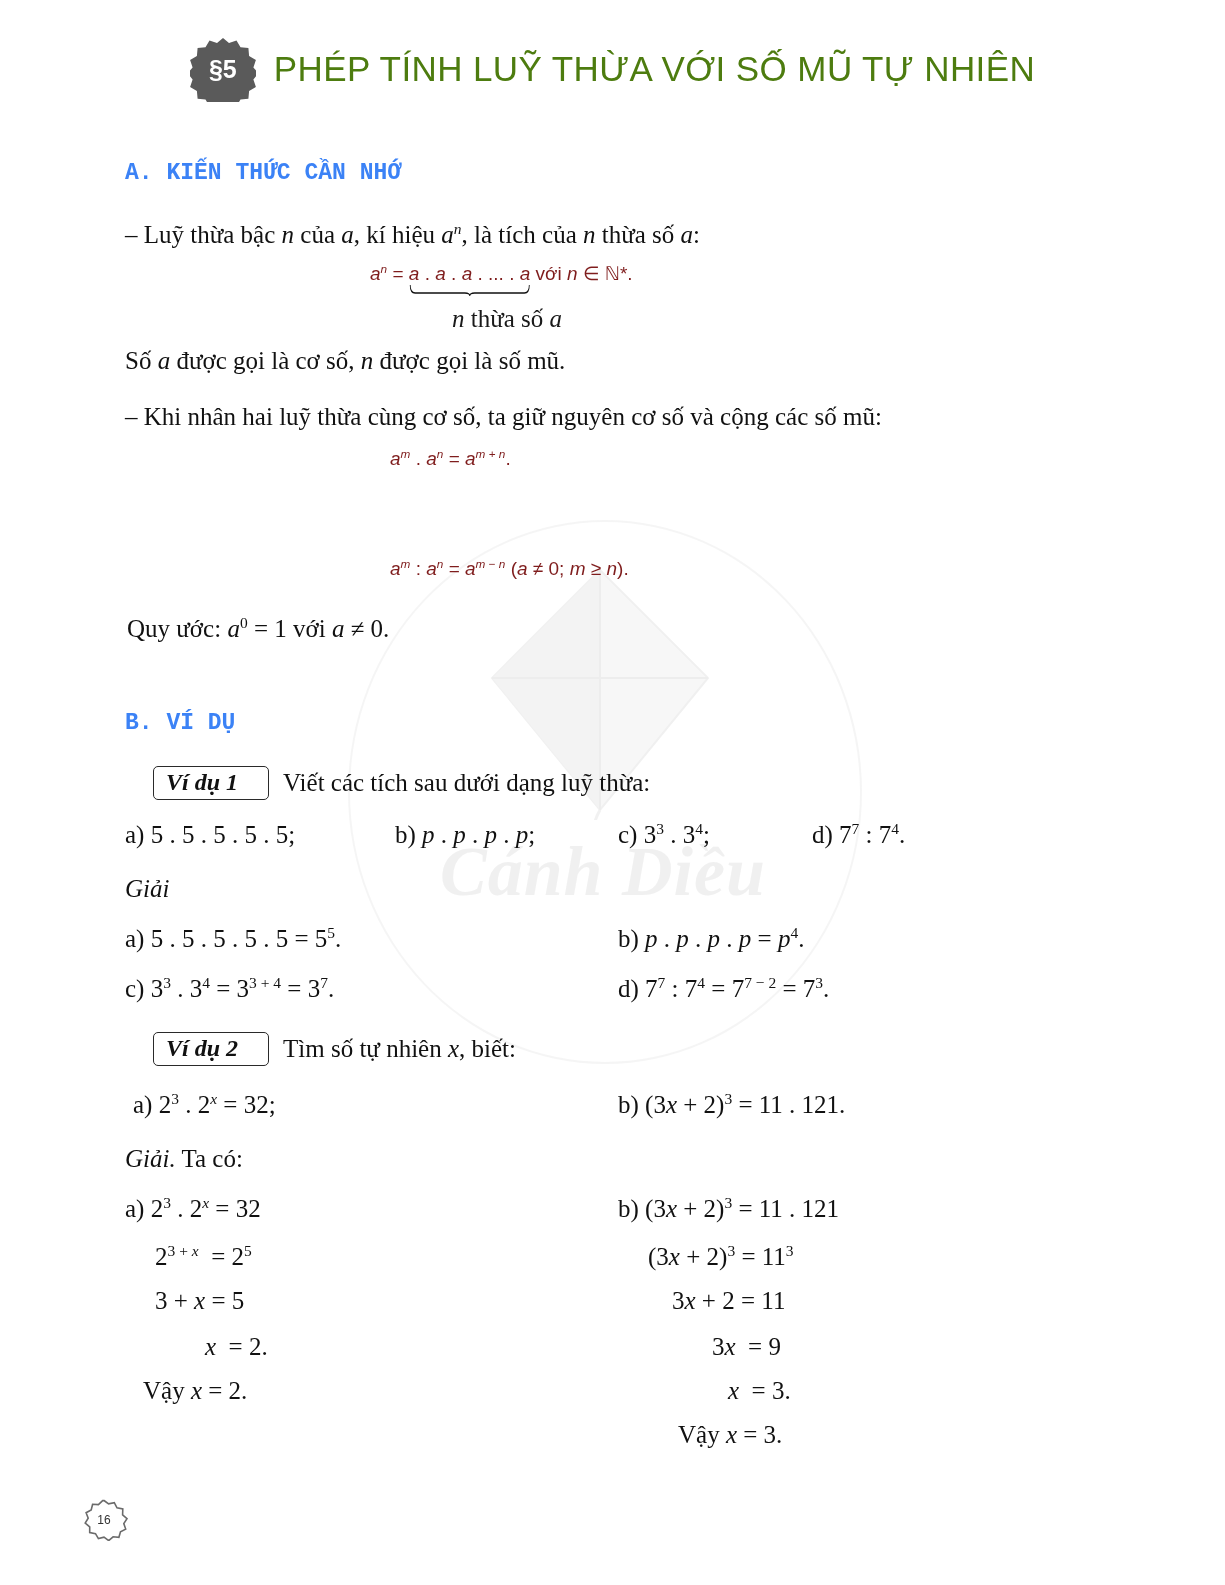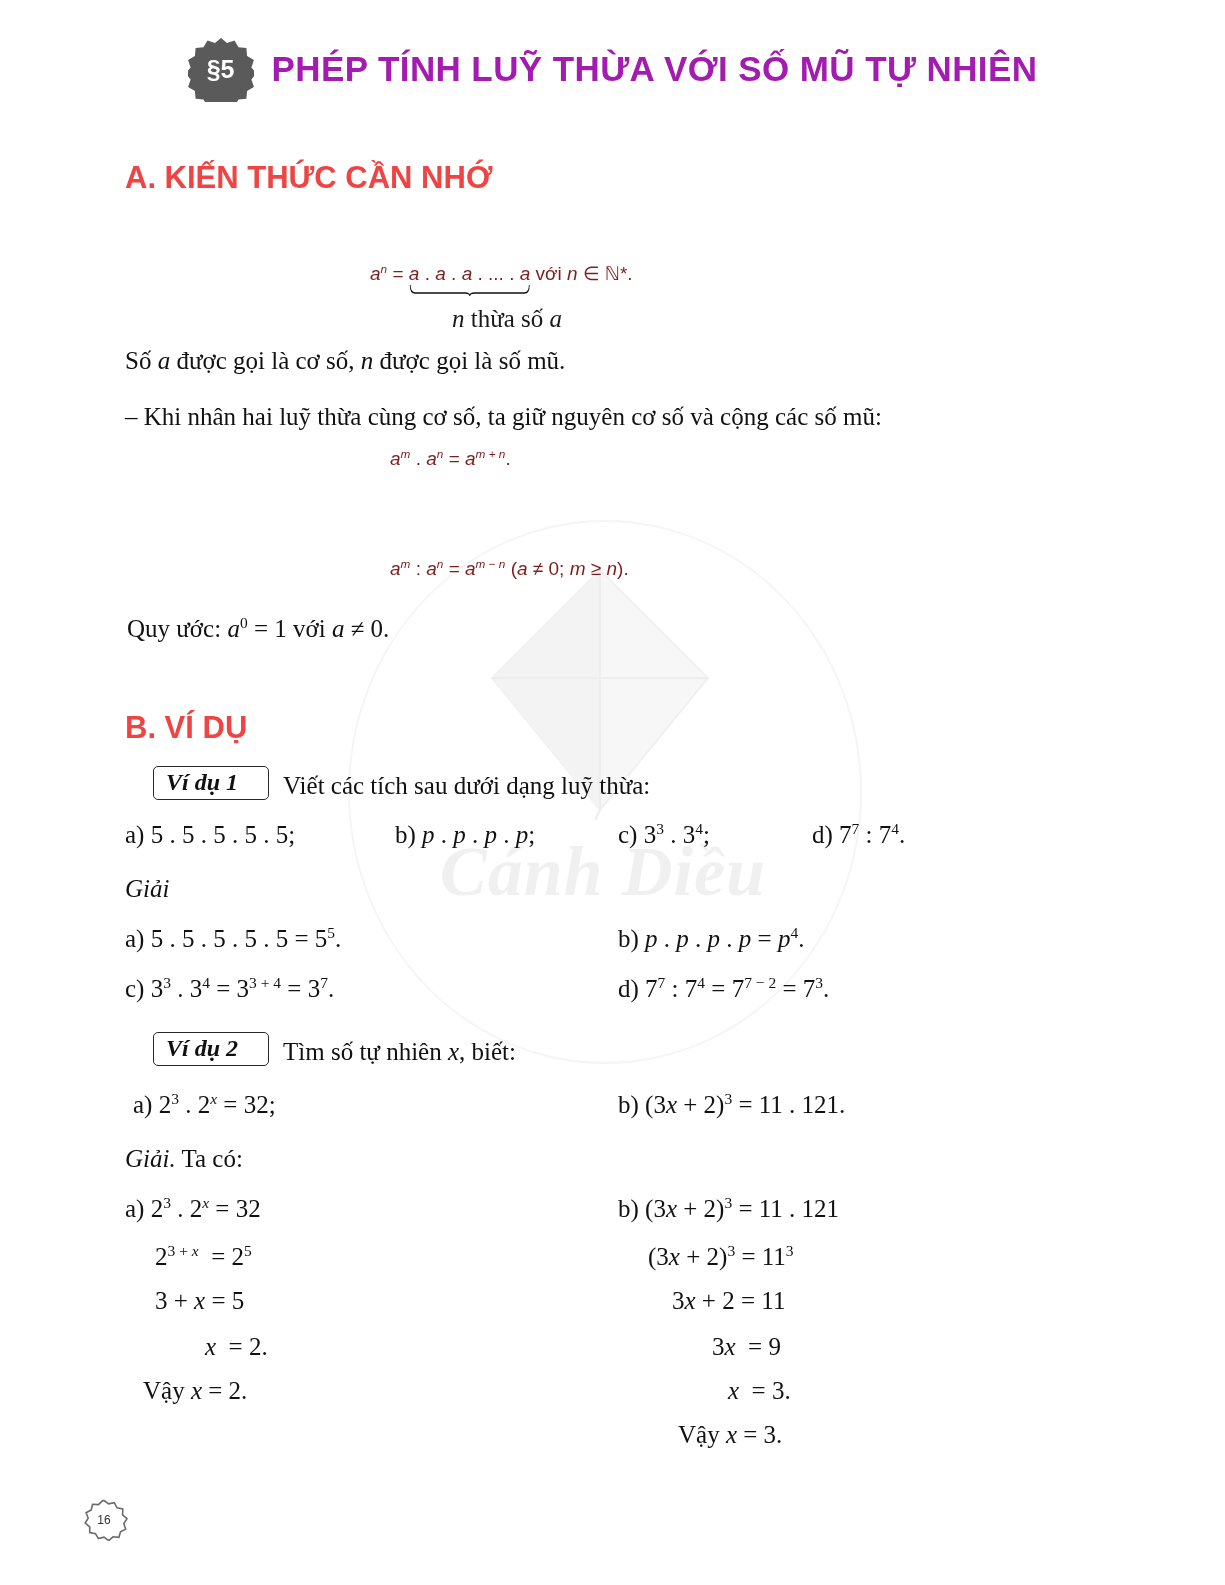--- a/index.html
+++ b/index.html
@@ -86,34 +86,34 @@
     display: flex;
     align-items: center;
     justify-content: center;
     font-family: "Liberation Sans", sans-serif;
     font-weight: bold;
     font-size: 25px;
     color: #ffffff;
   }
   .doc-title {
     font-family: "Liberation Sans", sans-serif;
-    font-weight: bold;
+    font-weight: normal;
     font-size: 35px;
     letter-spacing: 0.4px;
-    color: #a21caf;
+    color: #4d7c0f;
     white-space: nowrap;
   }
 
   
   .sec-head {
     position: absolute;
-    font-family: Liberation Sans, sans-serif;
+    font-family: Liberation Mono, monospace;
     font-weight: bold;
-    font-size: 31px;
-    color: #ef4444;
+    font-size: 23px;
+    color: #3b82f6;
     z-index: 2;
   }
   .para {
     position: absolute;
     font-family: "Liberation Serif", serif;
     font-size: 25px;
     line-height: 1.35;
     color: #111111;
     z-index: 2;
     white-space: nowrap;
@@ -147,21 +147,21 @@
     font-size: 25px;
     z-index: 2;
     white-space: nowrap;
   }
 
   
   .vidu-tag {
     position: absolute;
     z-index: 2;
     display: flex;
-    align-items: flex-end;
+    align-items: center;
     padding-left: 17px;
   }
   .vidu-box {
     border: 1.6px solid #2a2a2a;
     border-radius: 5px;
     padding: 2px 30px 3px 12px;
     font-family: "Liberation Serif", serif;
     font-weight: bold;
     font-style: italic;
     font-size: 24px;
@@ -222,20 +222,23 @@
       <svg width="66" height="66" viewBox="0 0 66 66">
         <path d="M33 2 l6 5 l7.5 -2.5 l4 6.8 l7.9 0.7 l0.7 7.9 l6.8 4 l-2.5 7.5 l5 6 l-5 6 l2.5 7.5 l-6.8 4 l-0.7 7.9 l-7.9 0.7 l-4 6.8 l-7.5 -2.5 l-6 5 l-6 -5 l-7.5 2.5 l-4 -6.8 l-7.9 -0.7 l-0.7 -7.9 l-6.8 -4 l2.5 -7.5 l-5 -6 l5 -6 l-2.5 -7.5 l6.8 -4 l0.7 -7.9 l7.9 -0.7 l4 -6.8 l7.5 2.5 z" fill="#5a5a5a"></path>
       </svg>
       <span class="sec-label">§5</span>
     </div>
     <div class="doc-title">PHÉP TÍNH LUỸ THỪA VỚI SỐ MŨ TỰ NHIÊN</div>
   </div>
 
   <div class="sec-head" style="left:125px; top:160px;">A. KIẾN THỨC CẦN NHỚ</div>
 
+  <div class="para" style="left:125px; top:218px;">
+    – Luỹ thừa bậc <i class="v">n</i> của <i class="v">a</i>, kí hiệu <i class="v">a</i><sup><i class="v">n</i></sup>, là tích của <i class="v">n</i> thừa số <i class="v">a</i>:
+  </div>
 
   <div class="center-line" style="left:370px; top:262px;">
     <i class="v">a</i><sup><i class="v">n</i></sup> = <span class="brace-wrap"><i class="v">a</i> . <i class="v">a</i> . <i class="v">a</i> . ... . <i class="v">a</i><svg class="brace" viewBox="0 0 200 12" preserveAspectRatio="none">
           <path d="M2 1 q 0 8 8 8 h 82 q 8 0 8 3 q 0 -3 8 -3 h 82 q 8 0 8 -8" stroke="#111" stroke-width="1.4" fill="none"></path>
         </svg></span> với <i class="v">n</i> ∈ ℕ*.
   </div>
   <div class="brace-label" style="left:452px; top:305px;">
     <i class="v">n</i> thừa số <i class="v">a</i>
   </div>
 

